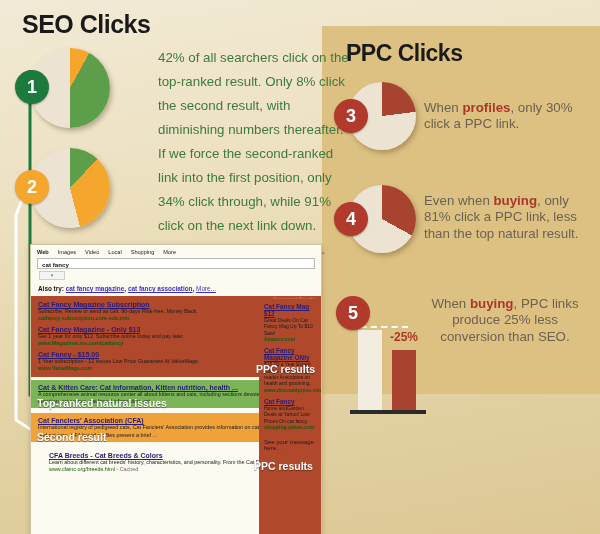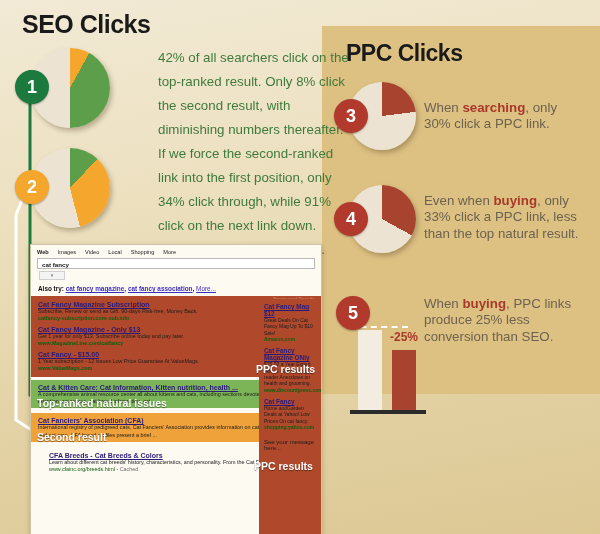--- a/index.html
+++ b/index.html
@@ -151,43 +151,43 @@
     <span>2</span>
   </div>
   <div class="copy" style="left:118px;top:142px;width:192px;">If we force the second-ranked link into the first position, only 34% click through, while 91% click on the next link down. Strong SEO copy is a factor.</div>
 
   <div class="pie" style="left:348px;top:82px;width:68px;height:68px;
        background:conic-gradient(from 0deg, #a8432f 0 23%, #ece3d3 23% 100%);"></div>
   <div class="badge b-red" style="left:334px;top:99px;">
     <span>3</span>
   </div>
   <div class="copy-ppc" style="left:424px;top:100px;width:158px;">
-    <span>When </span><b>searching</b><span>, only 30% click a PPC link.</span>
+    <span>When </span><b>profiles</b><span>, only 30% click a PPC link.</span>
   </div>
 
   <div class="pie" style="left:348px;top:185px;width:68px;height:68px;
        background:conic-gradient(from 0deg, #a8432f 0 33%, #ece3d3 33% 100%);"></div>
   <div class="badge b-red" style="left:334px;top:202px;">
     <span>4</span>
   </div>
   <div class="copy-ppc" style="left:424px;top:193px;width:162px;">
-    <span>Even when </span><b>buying</b><span>, only 33% click a PPC link, less than the top natural result.</span>
+    <span>Even when </span><b>buying</b><span>, only 81% click a PPC link, less than the top natural result.</span>
   </div>
 
   <div class="barchart" style="left:336px;top:276px;width:100px;height:92px;">
     <div class="dashed" style="left:14px;top:2px;width:58px;"></div>
     <div class="bar" style="left:22px;width:24px;height:80px;background:#f3ece0;"></div>
     <div class="bar" style="left:56px;width:24px;height:60px;background:#a8432f;"></div>
     <div class="bar-base" style="left:14px;width:76px;"></div>
     <div class="bar-lbl" style="left:54px;top:6px;">-25%</div>
   </div>
   <div class="badge b-red" style="left:336px;top:296px;">
     <span>5</span>
   </div>
-  <div class="copy-ppc" style="left:424px;top:296px;width:162px;">
+  <div class="copy-ppc" style="left:424px;top:296px;width:162px;text-align:center;">
     <span>When </span><b>buying</b><span>, PPC links produce 25% less conversion than SEO.</span>
   </div>
 
   <div id="serp">
 
     <div class="tabs">
       <span class="t0">Web</span><span>Images</span><span>Video</span><span>Local</span><span>Shopping</span><span>More</span>
     </div>
 
     <div class="sbox">cat fancy</div>

